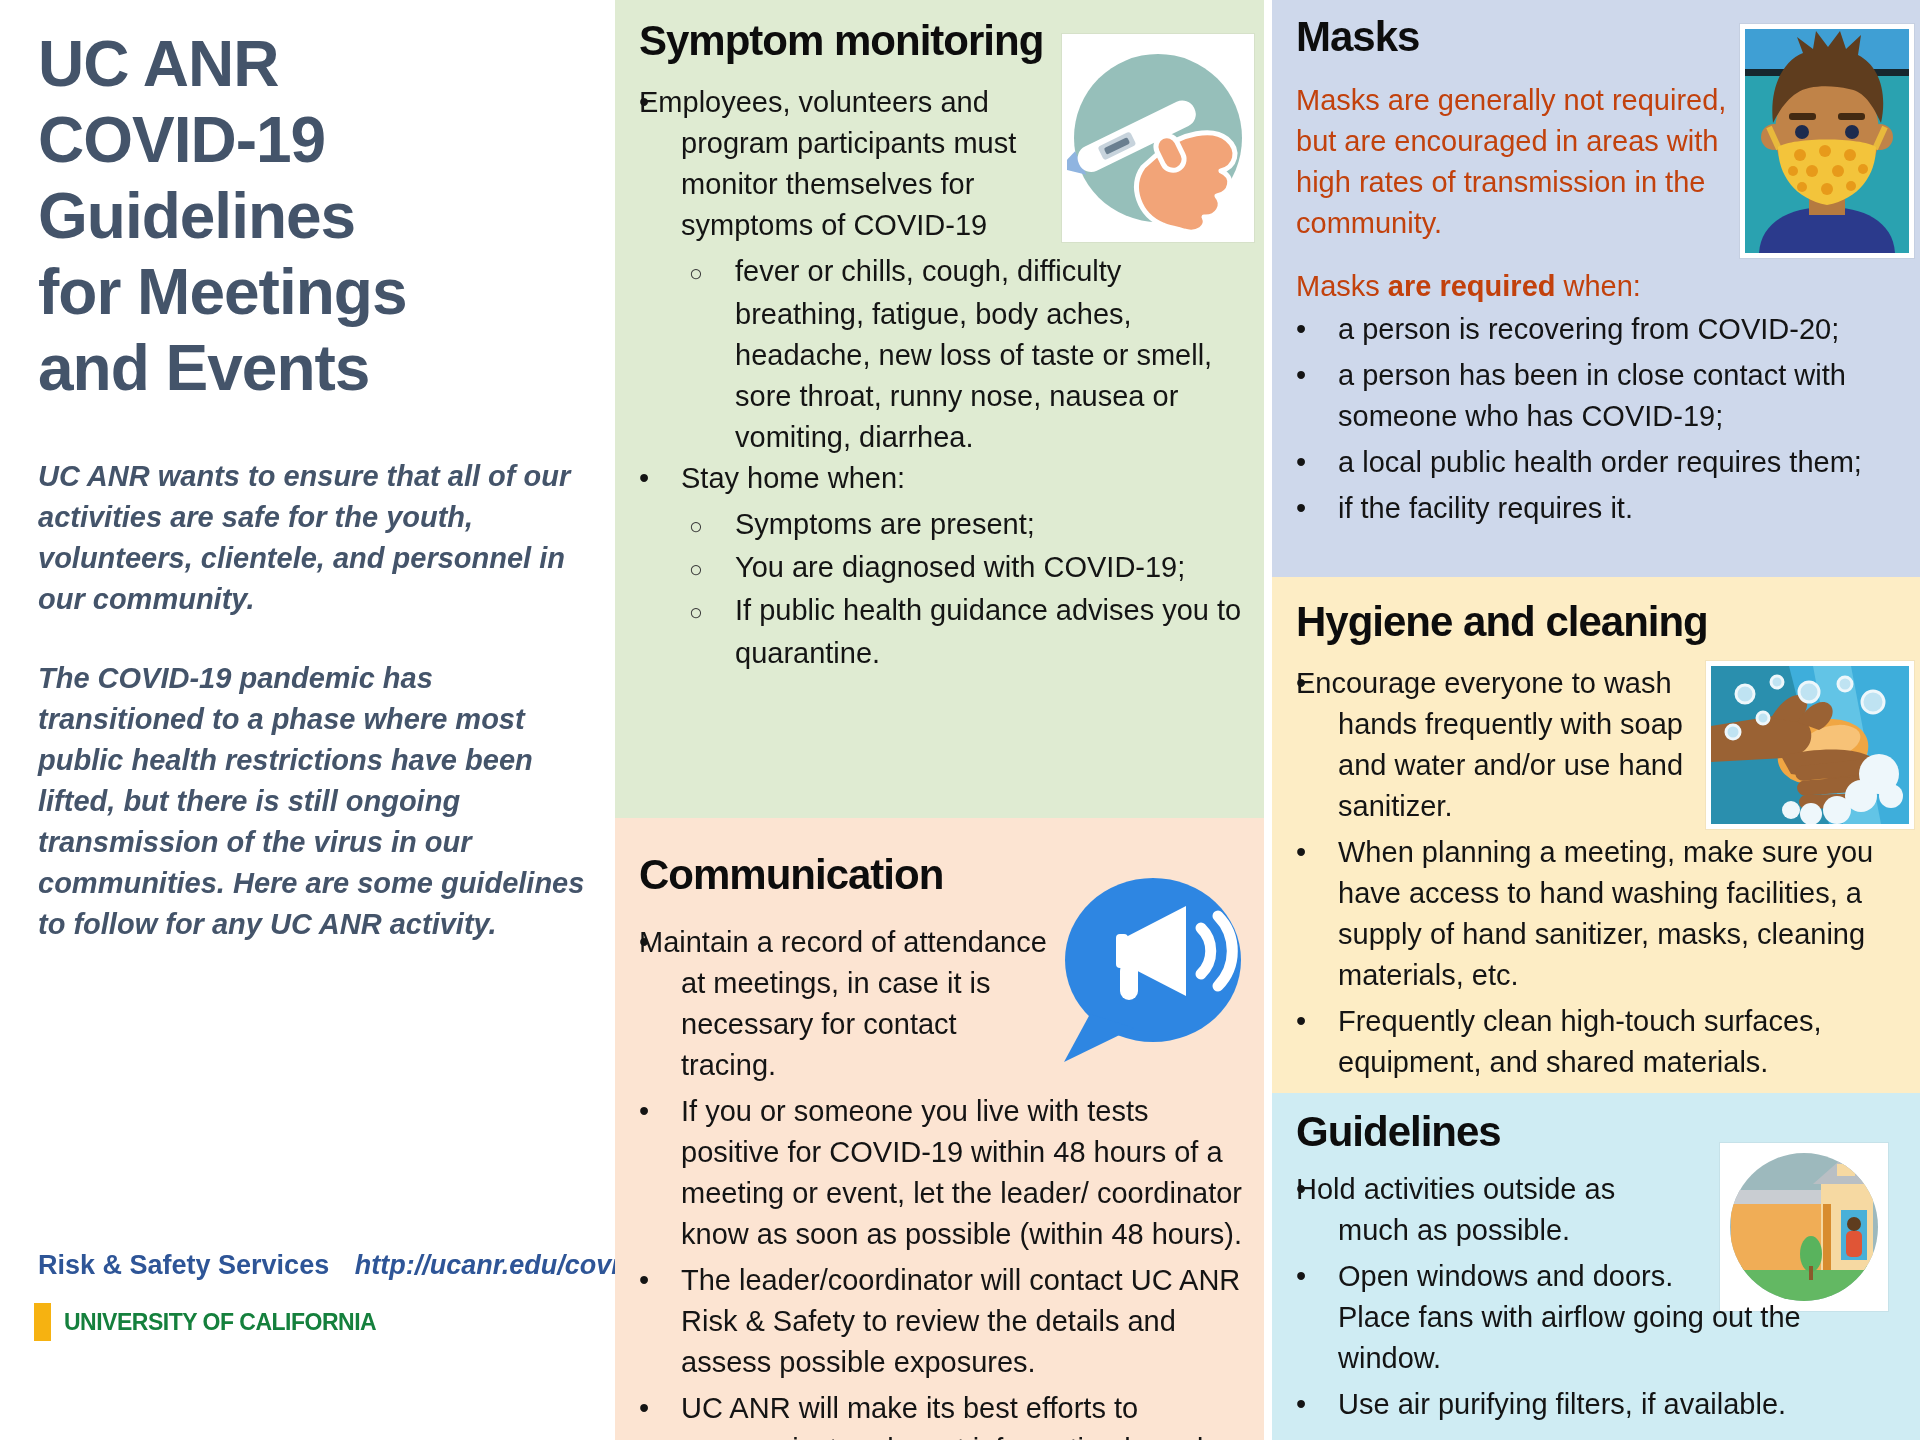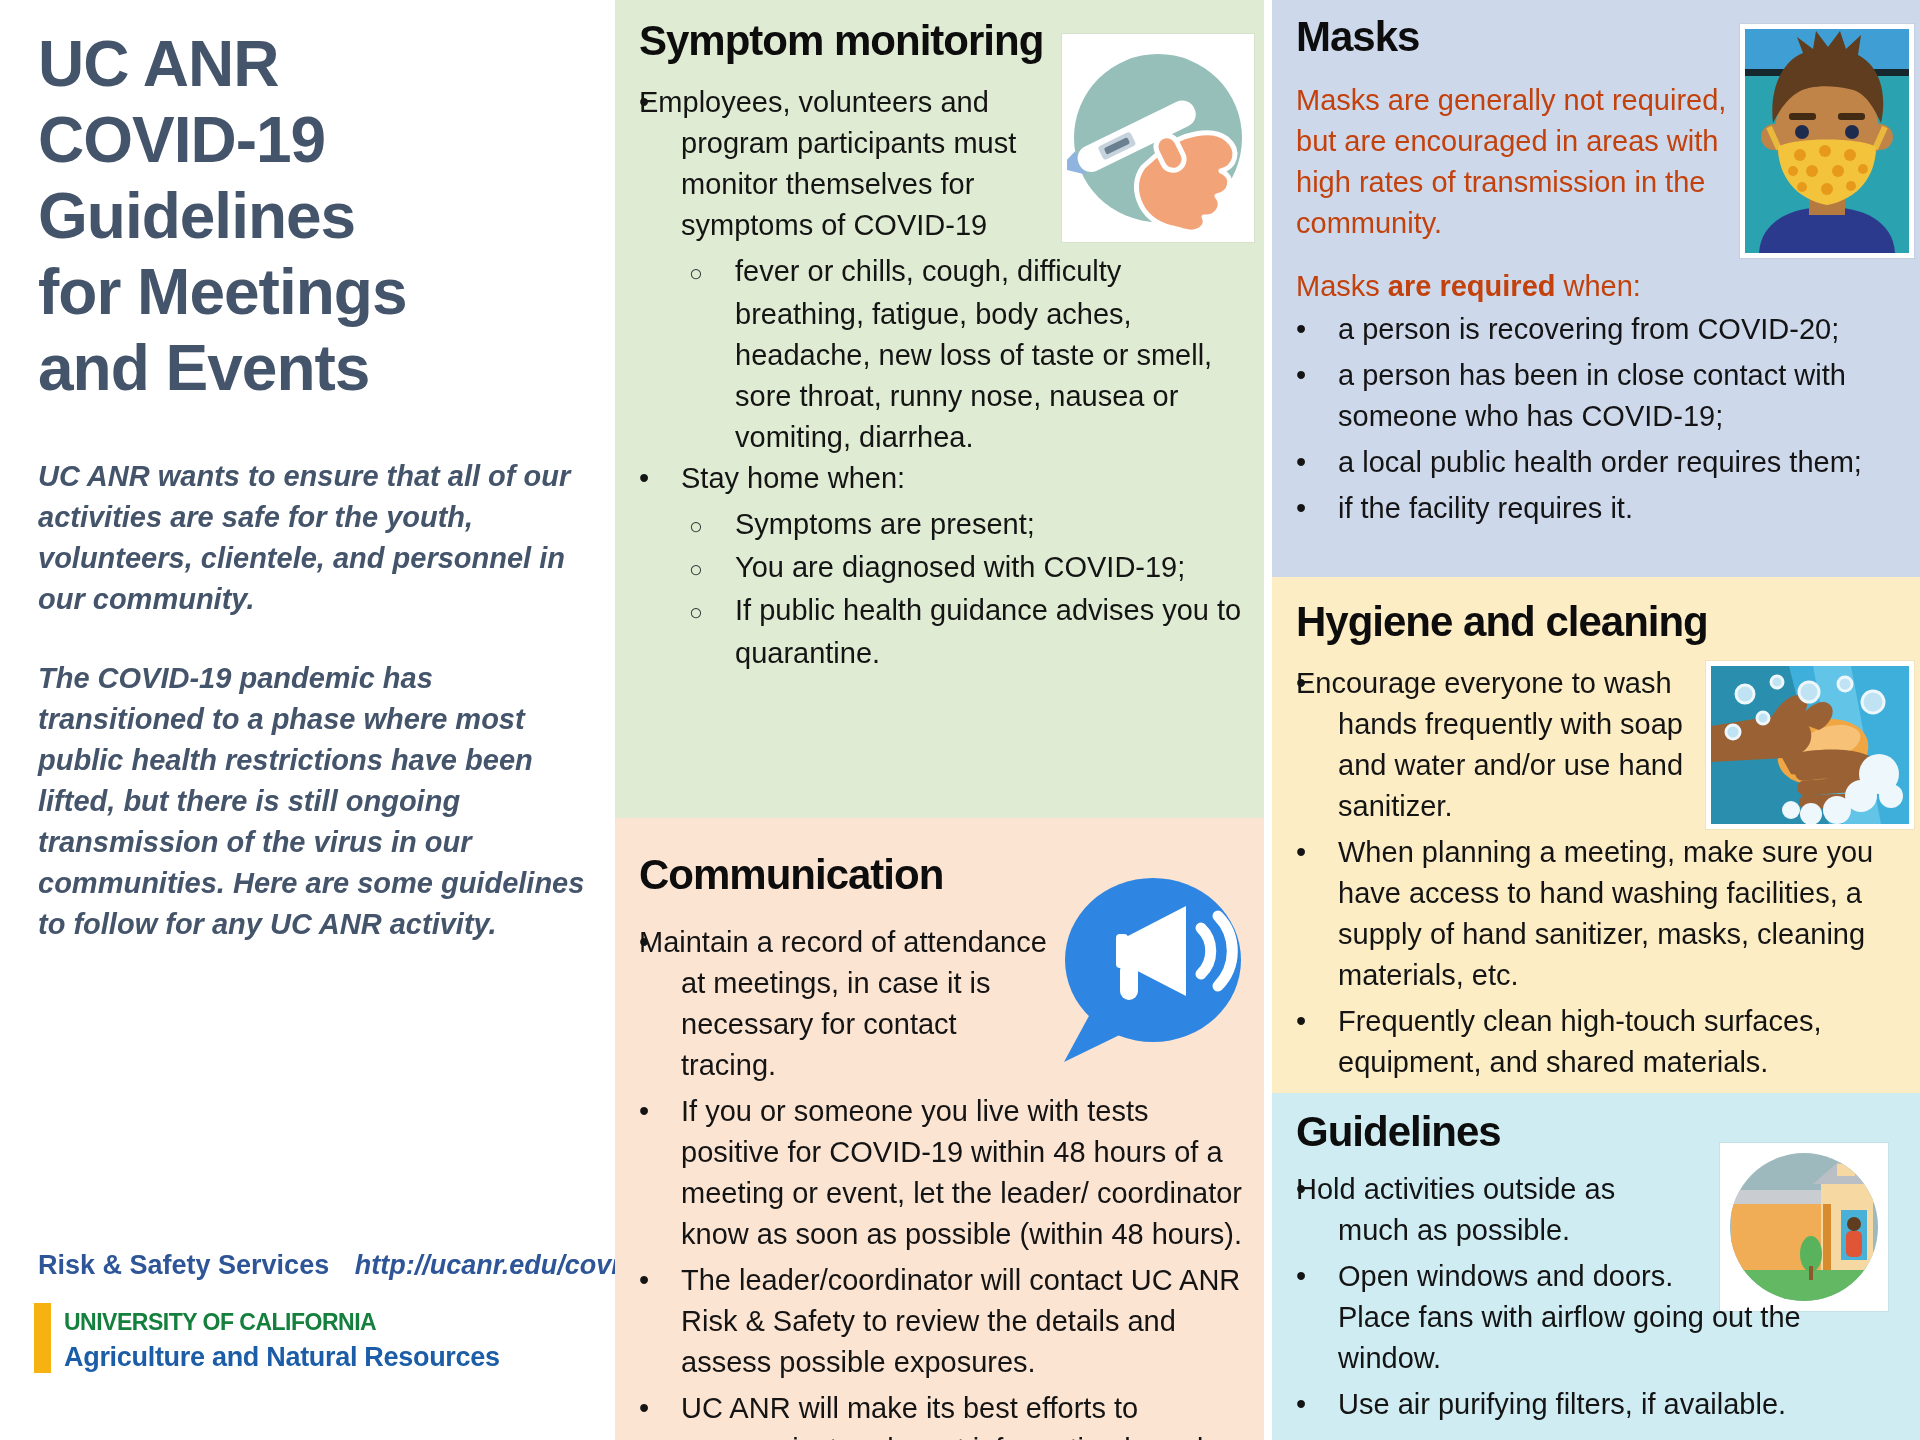--- a/index.html
+++ b/index.html
@@ -103,21 +103,20 @@
     <p class="intro">UC ANR wants to ensure that all of our activities are safe for the youth, volunteers, clientele, and personnel in our community.</p>
     <p class="intro">The COVID-19 pandemic has transitioned to a phase where most public health restrictions have been lifted, but there is still ongoing transmission of the virus in our communities. Here are some guidelines to follow for any UC ANR activity.</p>
     <div class="footer-line">
       <span>Risk &amp; Safety Services</span>
       <span class="url">http://ucanr.edu/covid19</span>
     </div>
     <div class="logo">
       <div class="gold-bar"></div>
       <div class="logo-text">
         <div class="l1">UNIVERSITY OF CALIFORNIA</div>
-        <div class="l2">Agriculture and Natural Resources</div>
       </div>
     </div>
   </aside>
 
   <main class="mid-col">
 
     <section class="section sec-symptom">
       <h2>Symptom monitoring</h2>
       <figure class="fig fig-thermo framed">
         <svg width="182" height="198" viewBox="0 0 182 198">

